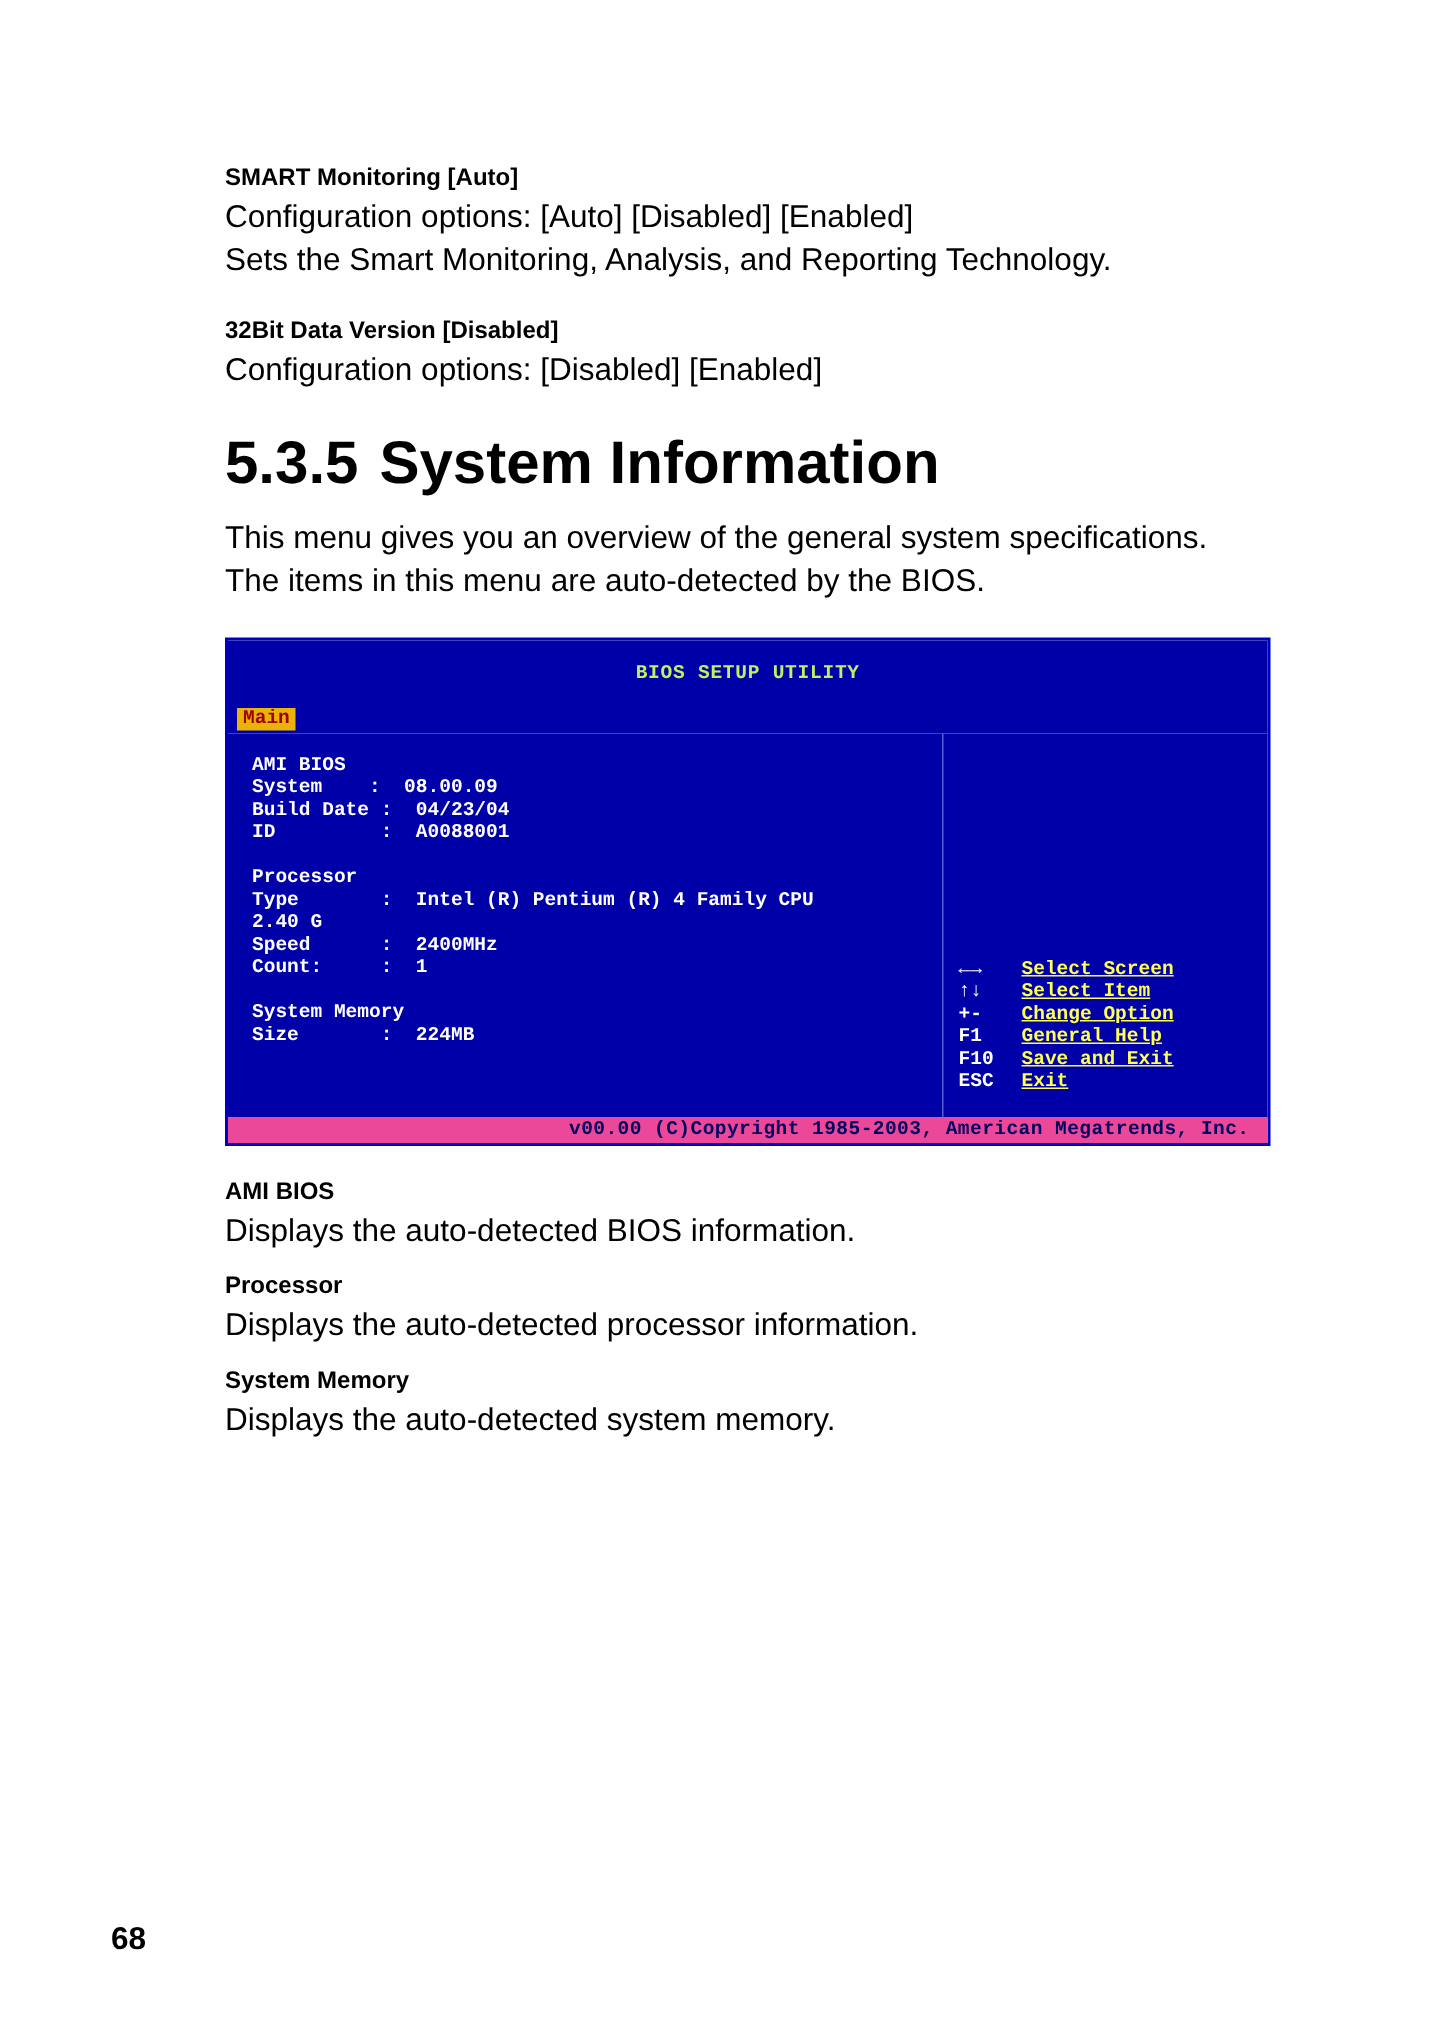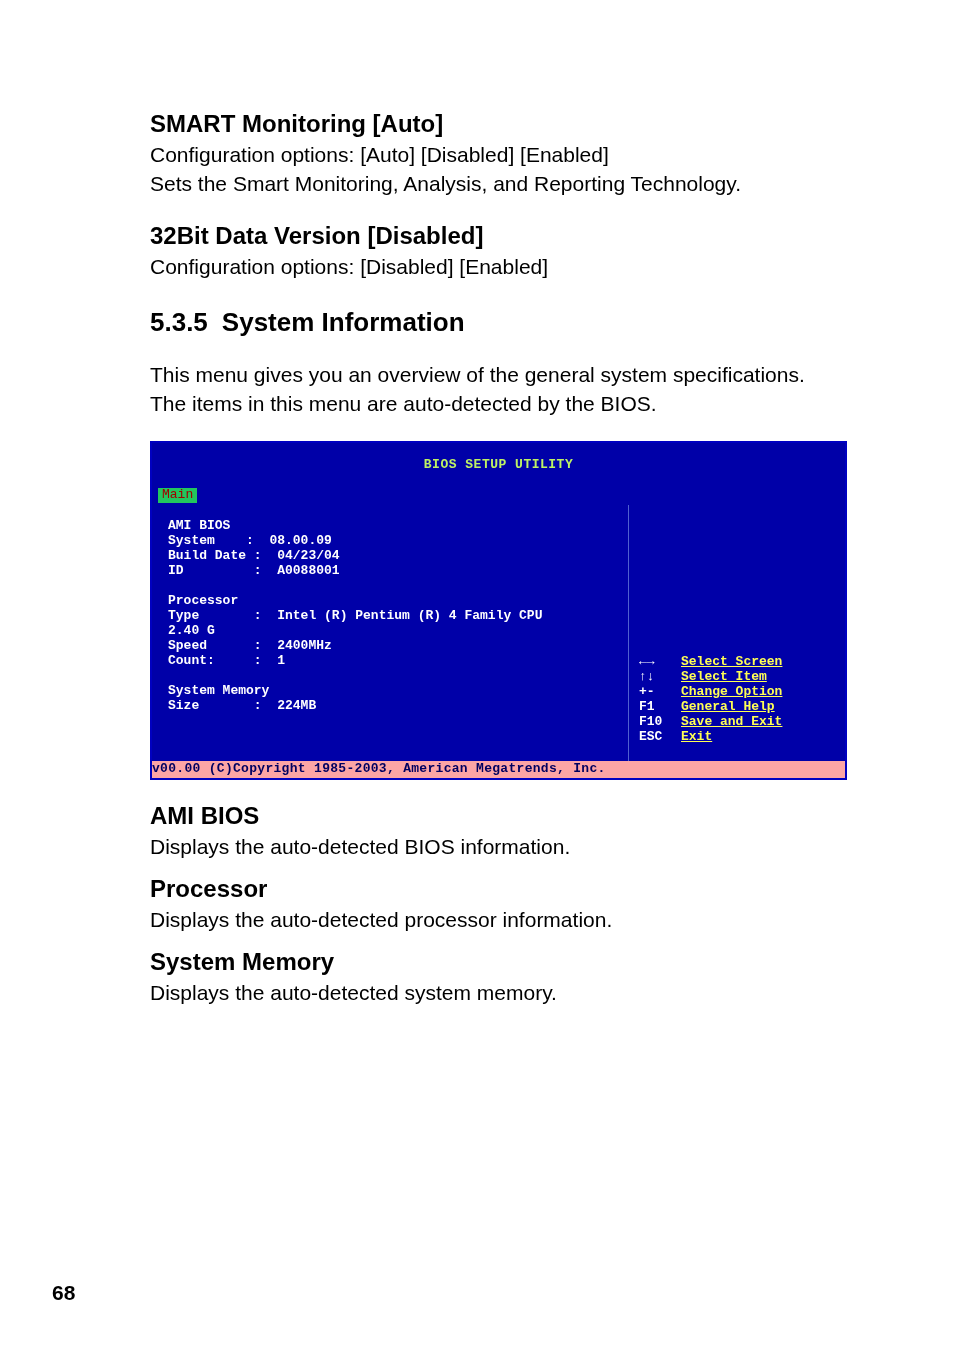--- a/index.html
+++ b/index.html
@@ -1,40 +1,40 @@
 <!DOCTYPE html>
 <html><head>
 <meta charset="utf-8">
 <style>
   * { box-sizing: border-box; margin: 0; padding: 0; }
   html, body { width: 954px; height: 1351px; background: #fff; font-family: Arial, Helvetica, sans-serif; color: #000; }
   .page { position: relative; width: 954px; height: 1351px; padding: 110px 105px 40px 150px; }
-  .h3 { font-weight: bold; font-size: 24px; margin-bottom: 4px; }
+  .h3 { font-weight: bold; font-size: 16px; margin-bottom: 4px; }
   .body-text { font-size: 21px; line-height: 1.28; margin-bottom: 2px; }
   .block { margin-bottom: 24px; }
-  .h2 { font-weight: bold; font-size: 26px; margin-top: 26px; margin-bottom: 24px; }
+  .h2 { font-weight: bold; font-size: 40px; margin-top: 26px; margin-bottom: 14px; }
   .section-num { display: inline-block; margin-right: 14px; }
 
   
   .bios-wrap { margin: 14px 0 22px 0; }
   .bios { width: 697px; border: 2px solid #0000c0; font-family: "Courier New", monospace; font-size: 13px; line-height: 1.15; color: #fff; }
   .bios-title { background: #0000a8; color: #bef264; text-align: center; font-weight: bold; padding: 15px 0; letter-spacing: 0.5px; }
   .bios-tabs { background: #0000a8; padding: 0 6px 2px 6px; }
-  .bios-tab-active { background: #22c55e; color: #a00000; padding: 0 4px; font-weight: normal; display: inline-block; }
+  .bios-tab-active { background: #eab308; color: #a00000; padding: 0 4px; font-weight: bold; display: inline-block; }
   .bios-body { display: flex; background: #0000a8; }
   .bios-left { flex: 1; padding: 14px 14px 24px 16px; border-right: 1px solid #5060d0; color: #c0c0c0; }
   .bios-left .hdr-white { color: #fff; font-weight: bold; }
   .bios-left .row { white-space: pre; }
   .bios-right { width: 216px; padding: 12px 8px 16px 10px; color: #ffff55; }
   .bios-right .key { color: #fff; font-weight: bold; display: inline-block; width: 42px; }
   .bios-right .help-row { white-space: nowrap; font-weight: bold; text-decoration: underline; }
   .bios-right .spacer { height: 138px; }
-  .bios-footer { background: #fca5a5; color: #000060; text-align: left; font-weight: bold; padding: 1px 0; letter-spacing: 0.3px; }
+  .bios-footer { background: #ec4899; color: #000060; text-align: right; font-weight: bold; padding: 1px 12px; letter-spacing: 0.3px; }
 
-  .page-num { position: absolute; left: 52px; bottom: 46px; font-weight: bold; font-size: 21px; }
+  .page-num { position: absolute; left: 74px; bottom: 46px; font-weight: bold; font-size: 21px; }
 </style>
 </head>
 <body>
 
 <div class="page">
 
   <div class="block">
     <div class="h3">SMART Monitoring [Auto]</div>
     <div class="body-text">Configuration options: [Auto] [Disabled] [Enabled]</div>
     <div class="body-text">Sets the Smart Monitoring, Analysis, and Reporting Technology.</div>

